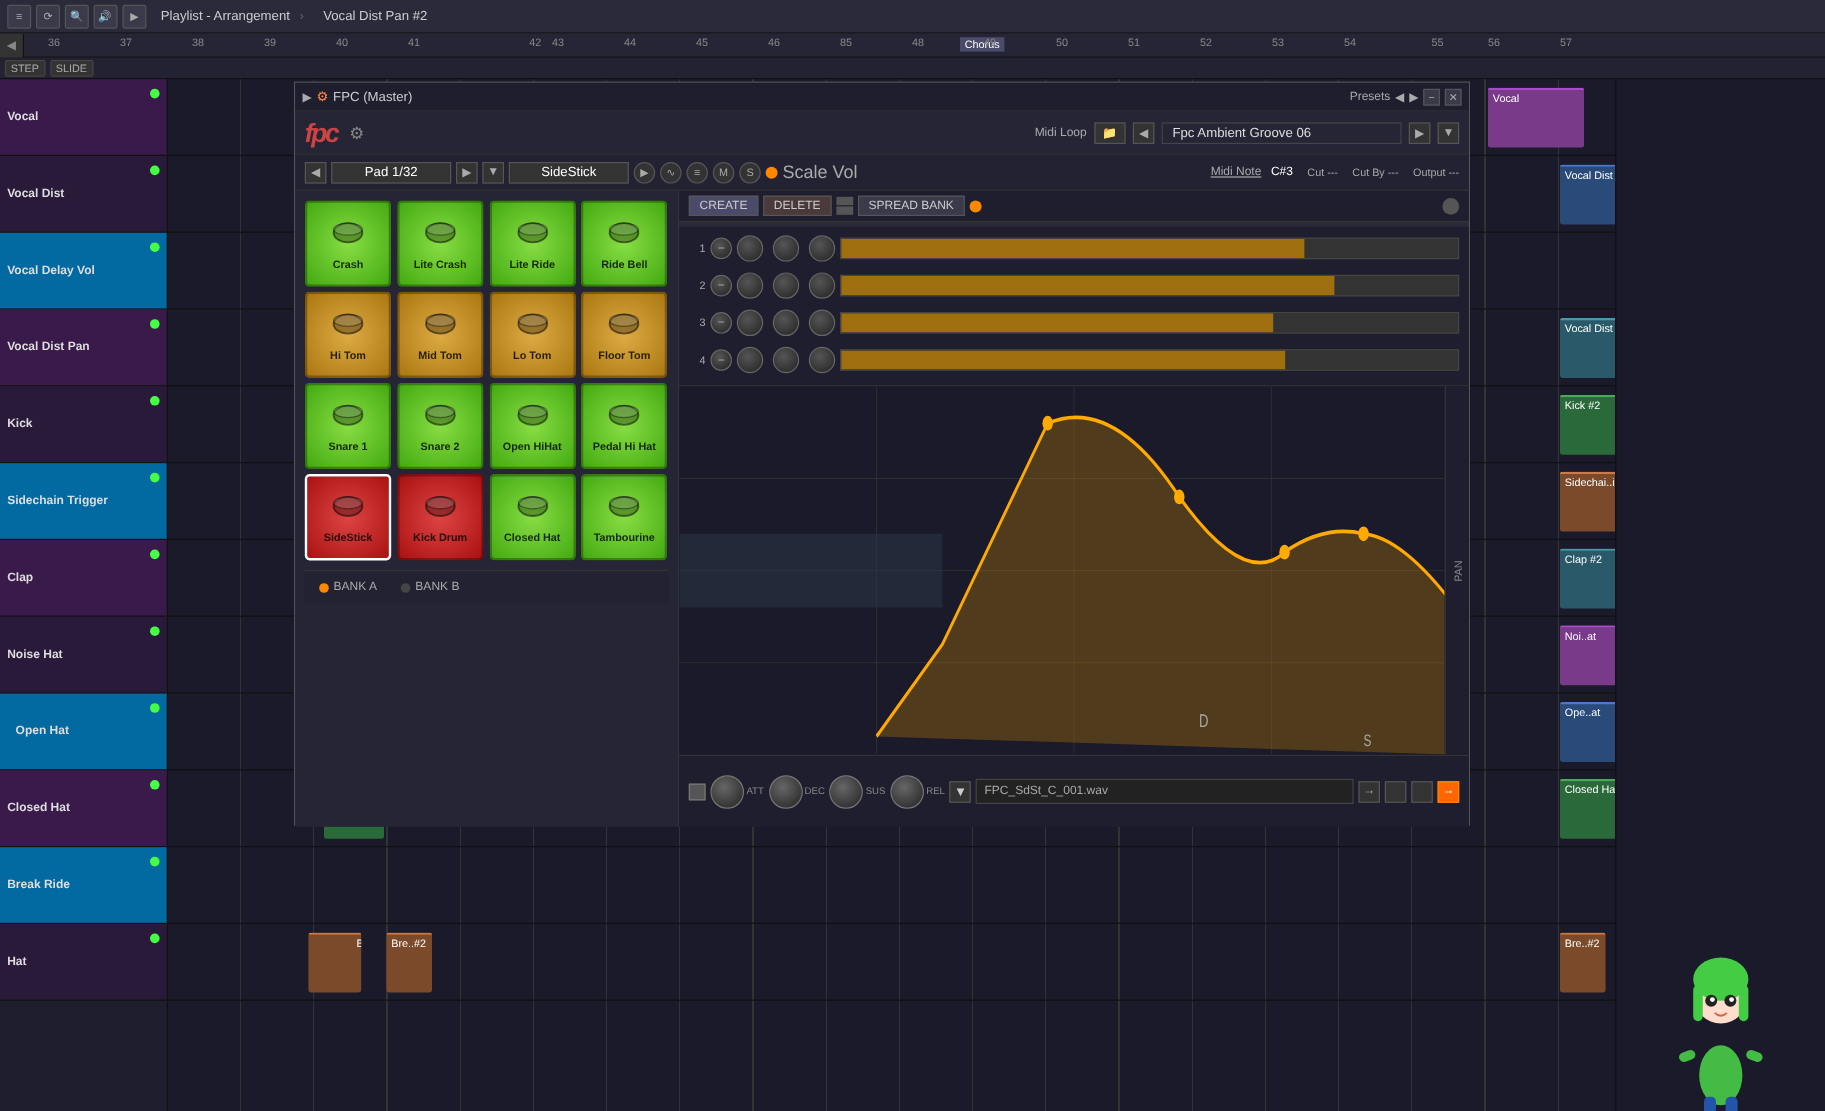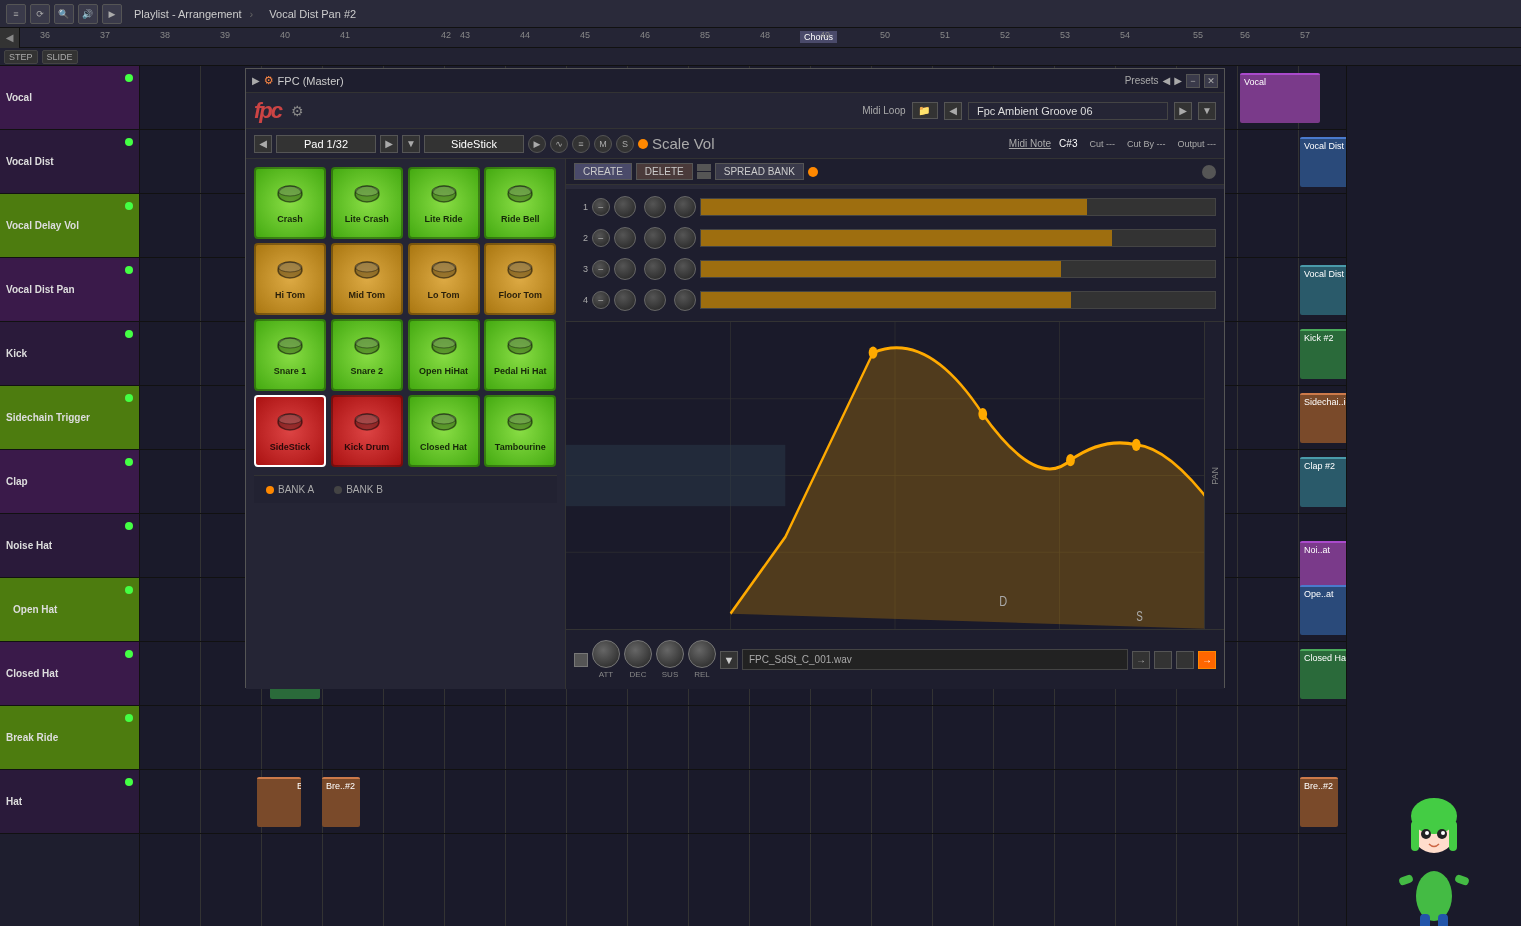--- a/index.html
+++ b/index.html
@@ -117,21 +117,21 @@
     .track-item {
       height: 64px;
       border-bottom: 1px solid #111;
       display: flex;
       align-items: center;
       padding: 0 6px;
       position: relative;
     }
     .track-item.purple { background: #3a1a4a; }
     .track-item.dark-purple { background: #2a1a3a; }
-    .track-item.teal { background: #4d7c0f; }
+    .track-item.teal { background: #0369a1; }
     .track-name {
       font-size: 10px;
       color: #ddd;
       font-weight: bold;
     }
     .track-green-dot {
       width: 8px; height: 8px;
       background: #44ff44;
       border-radius: 50%;
       position: absolute;
@@ -416,21 +416,21 @@
       border-radius: 50%;
       border: 1px solid #777;
       cursor: pointer;
     }
     .env-label {
       font-size: 8px; color: #888;
       text-align: center;
     }
     .env-knob-group {
       display: flex;
-      flex-direction: column;
+      flex-direction: row;
       align-items: center;
       gap: 2px;
     }
     .file-display {
       background: #222;
       border: 1px solid #444;
       color: #aaa;
       font-size: 10px;
       padding: 2px 6px;
       flex: 1;
@@ -946,21 +946,21 @@
       <div class="track-row">
         <div class="track-clip clip-orange" style="left: 130px; width: 50px;">Sidecha..gger</div>
         <div class="track-clip clip-orange" style="left: 1160px; width: 80px;">Sidechai..igger #2</div>
       </div>
       <div class="track-row">
         <div class="track-clip clip-teal" style="left: 130px; width: 30px;">Cl..#2</div>
         <div class="track-clip clip-teal" style="left: 175px; width: 30px;">Clap</div>
         <div class="track-clip clip-teal" style="left: 1160px; width: 50px;">Clap #2</div>
       </div>
       <div class="track-row">
-        <div class="track-clip clip-purple" style="left: 1160px; width: 50px; margin-top: 20px;">Noi..at</div>
+        <div class="track-clip clip-purple" style="left: 1160px; width: 50px;">Noi..at</div>
       </div>
       <div class="track-row">
         <div class="track-clip clip-blue" style="left: 130px; width: 40px;">Op..at</div>
         <div class="track-clip clip-blue" style="left: 180px; width: 30px;">Ope..</div>
         <div class="track-clip clip-blue" style="left: 1160px; width: 50px;">Ope..at</div>
       </div>
       <div class="track-row">
         <div class="track-clip clip-green" style="left: 130px; width: 50px;">Closed Hat #</div>
         <div class="track-clip clip-green" style="left: 1160px; width: 70px;">Closed Hat #3</div>
       </div>

